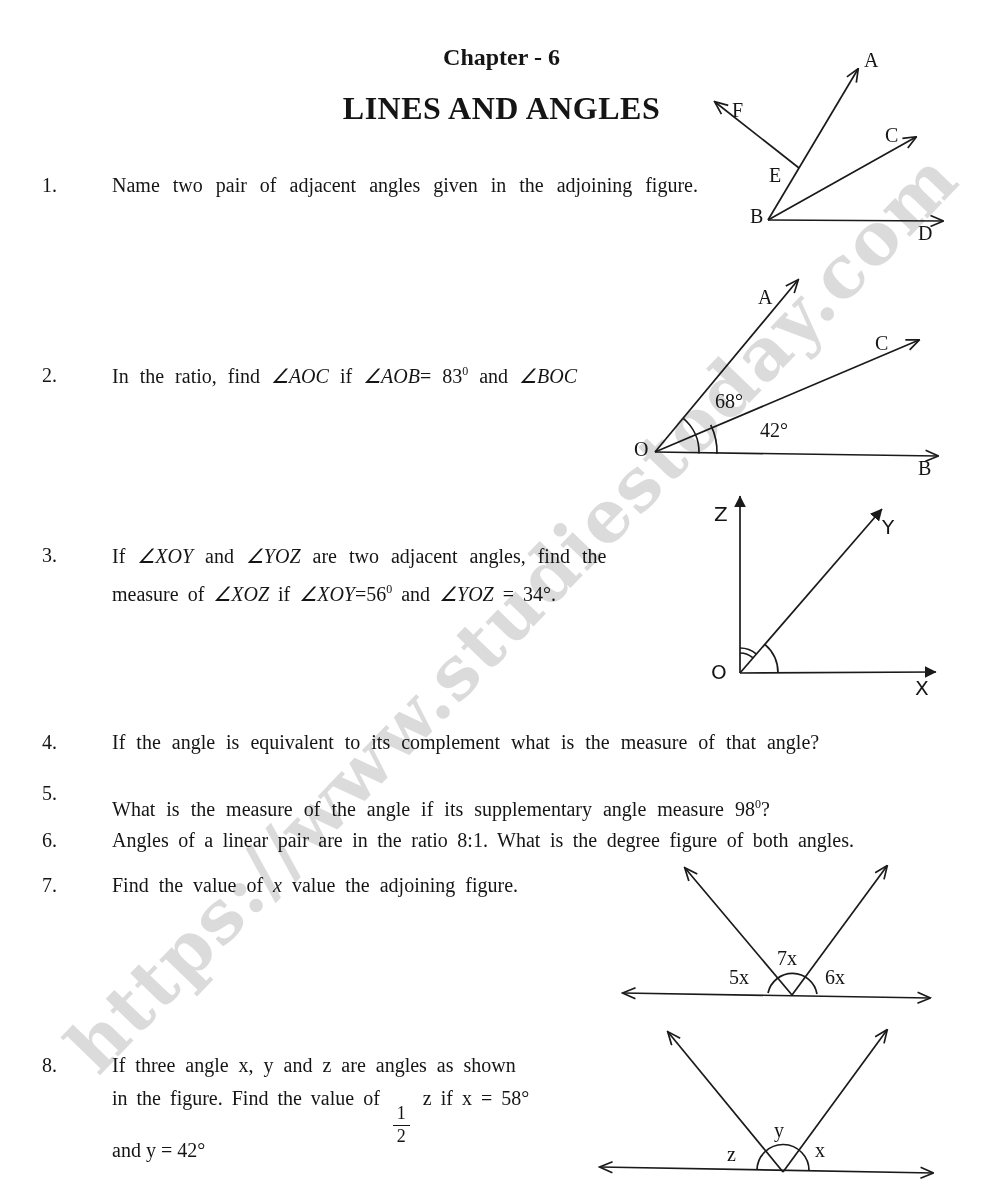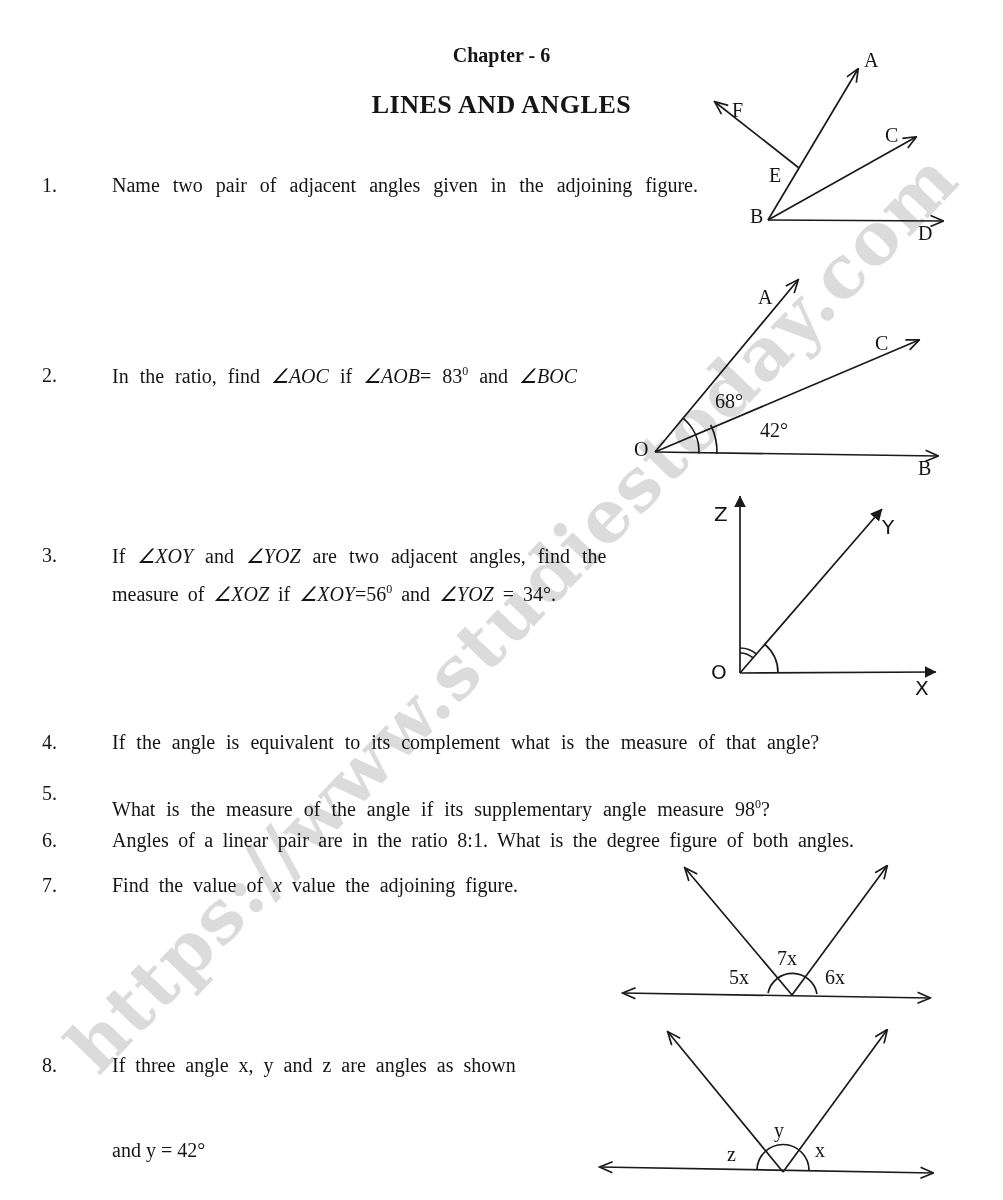--- a/index.html
+++ b/index.html
@@ -9,25 +9,25 @@
   }
   .watermark {
     position:absolute; left:512px; top:612px;
     transform:translate(-50%,-50%) rotate(-46deg);
     font-family:"DejaVu Serif", serif; font-weight:bold;
     font-size:72px; color:#c6c6c6; opacity:0.62;
     white-space:nowrap; letter-spacing:2px;
   }
   .title {
     position:absolute; top:44px; left:0; width:1003px; text-align:center;
-    font-size:20px; font-weight:bold;
+    font-size:24px; font-weight:bold;
   }
   .subtitle {
     position:absolute; top:90px; left:0; width:1003px; text-align:center;
-    font-size:26px; font-weight:bold; letter-spacing:0.5px;
+    font-size:32px; font-weight:bold; letter-spacing:0.5px;
   }
   .qnum { position:absolute; left:42px; font-size:20px; }
   .qline { position:absolute; left:112px; font-size:20px; white-space:nowrap;text-align:right; }
   .mi { font-style:italic; }
   sup.deg { font-size:12px; line-height:0; }
   .frac {
     display:inline-flex; flex-direction:column; align-items:center;
     vertical-align:-14px; line-height:1.1; font-size:18px; margin:0 4px;
   }
   .frac-num { padding:0 4px 1px; border-bottom:1.6px solid #151515; }
@@ -125,20 +125,24 @@
     <line x1="187" y1="140" x2="80" y2="13" marker-end="url(#av)"></line>
     <line x1="187" y1="140" x2="282" y2="11" marker-end="url(#av)"></line>
     <path class="geo" d="M163,138 A25,25 0 0 1 212,139"></path>
     <text x="124" y="129">5x</text>
     <text x="172" y="110">7x</text>
     <text x="220" y="129">6x</text>
   </svg>
 
   <div class="qnum" style="top:1054px">8.</div>
   <div class="qline" style="top:1054px; word-spacing:5px">If three angle x, y and z are angles as shown</div>
+  <div class="qline" style="top:1087px; word-spacing:4px"><span>in the figure. Find the value of </span><span class="frac">
+        <span class="frac-num">1</span>
+        <span class="frac-den">2</span>
+      </span><span> z if x = 58°</span></div>
   <div class="qline" style="top:1139px">and y = 42°</div>
 
   <svg class="fig" style="left:595px; top:1022px" width="345" height="158">
     <line x1="5" y1="145" x2="338" y2="151" marker-start="url(#av)" marker-end="url(#av)"></line>
     <line x1="188" y1="150" x2="73" y2="10" marker-end="url(#av)"></line>
     <line x1="188" y1="150" x2="292" y2="8" marker-end="url(#av)"></line>
     <path class="geo" d="M162,148 A26,26 0 0 1 214,149"></path>
     <text x="132" y="139">z</text>
     <text x="179" y="115">y</text>
     <text x="220" y="135">x</text>

